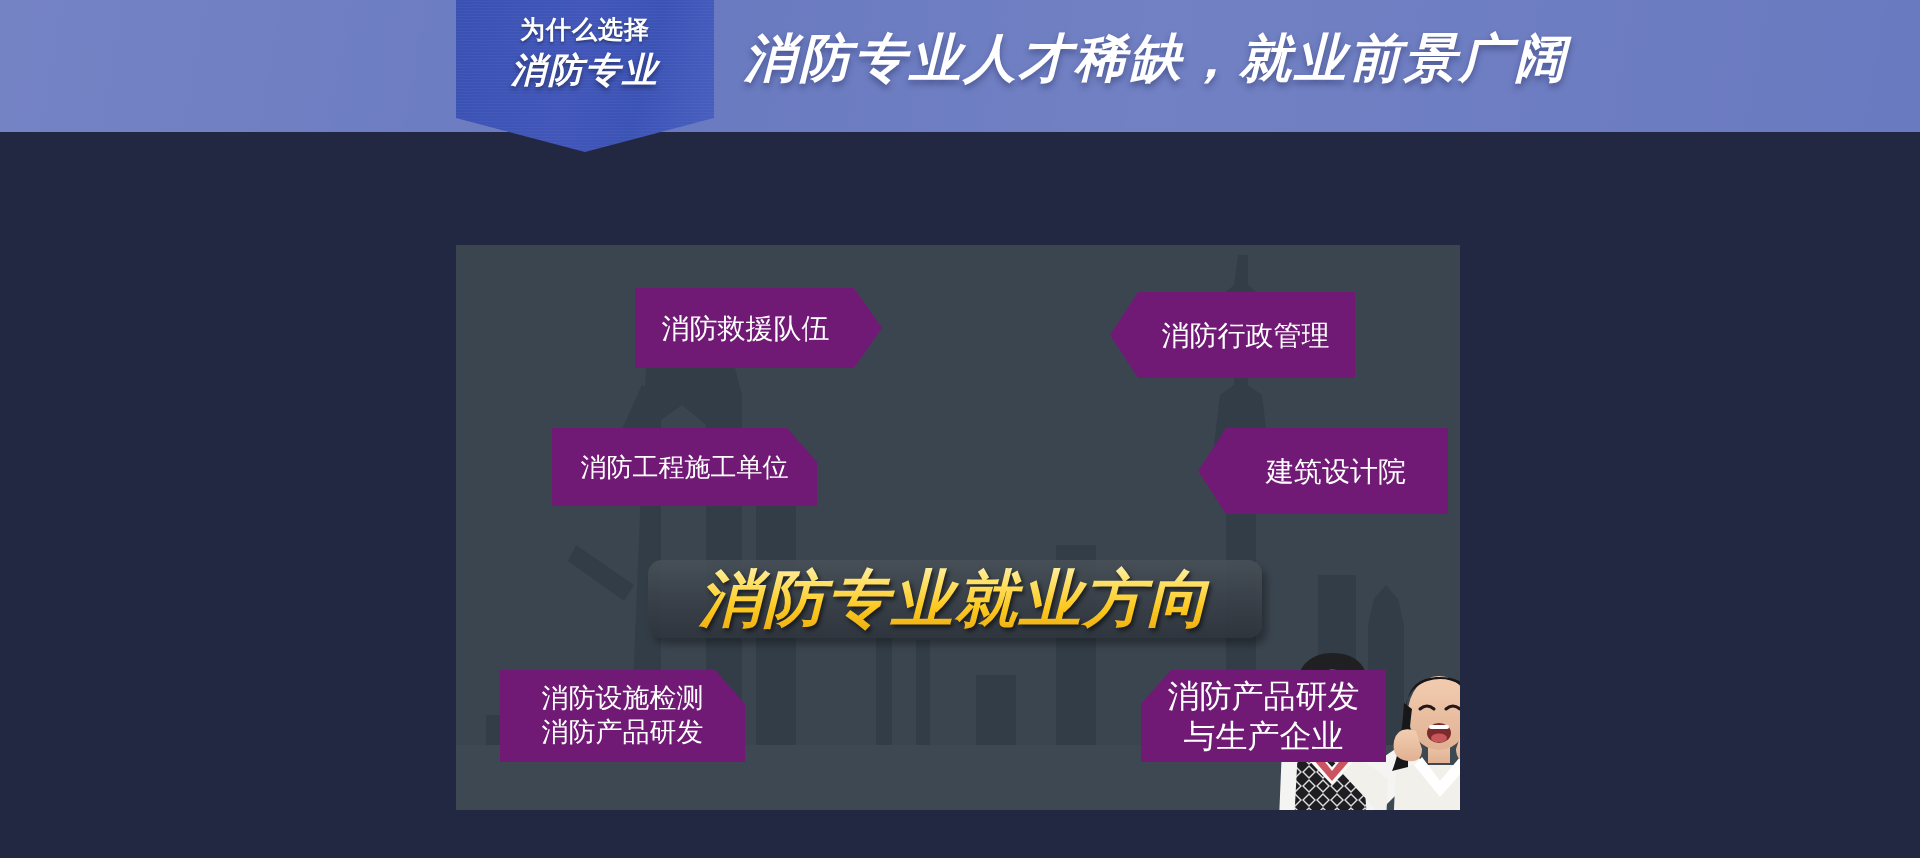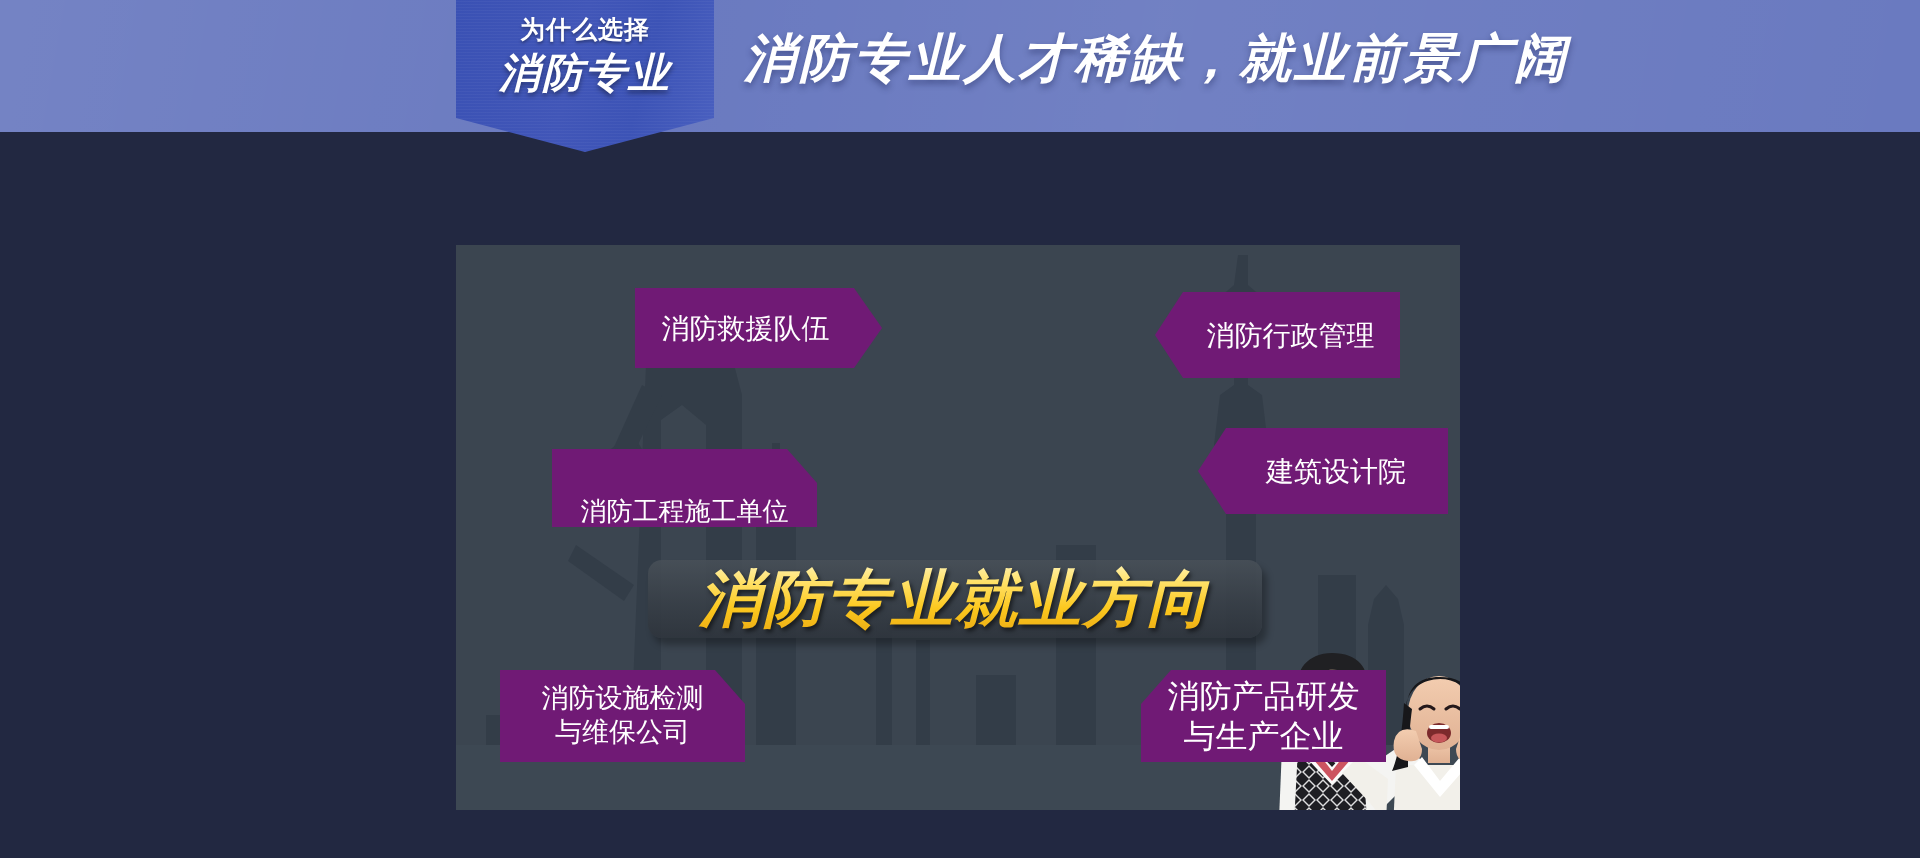--- a/index.html
+++ b/index.html
@@ -29,21 +29,21 @@
   .badge::after{
     content:"";position:absolute;inset:0;
     background:repeating-linear-gradient(0deg,rgba(255,255,255,.035) 0 1px,transparent 1px 3px);
     pointer-events:none;
   }
   .badge-sub{
     color:#ffffff;font-size:25px;font-weight:bold;letter-spacing:1px;
     text-shadow:0 2px 3px rgba(0,0,0,.35);line-height:1.2;position:relative;z-index:2;
   }
   .badge-main{
-    color:#ffffff;font-size:41px;font-weight:bold;letter-spacing:2px;
+    color:#ffffff;font-size:35px;font-weight:bold;letter-spacing:2px;
     text-shadow:0 3px 5px rgba(0,0,0,.4);line-height:1.25;margin-top:4px;
     position:relative;z-index:2;font-style:italic;
   }
   .header-title{
     position:absolute;left:744px;top:24px;
     color:#ffffff;font-size:52px;font-weight:bold;letter-spacing:3px;
     text-shadow:0 4px 6px rgba(30,40,90,.45);
     white-space:nowrap;font-style:italic;
   }
   
@@ -76,22 +76,22 @@
   }
   
   .chip.clip-tr{
     clip-path:polygon(0 0, calc(100% - 30px) 0, 100% 34px, 100% 100%, 0 100%);
   }
   
   .chip.clip-tl{
     clip-path:polygon(30px 0, 100% 0, 100% 100%, 0 100%, 0 34px);
   }
   #chip-rescue      {left:635px;top:288px;width:247px;height:80px;font-size:28px;}
-  #chip-admin       {left:1155px;top:292px;width:245px;height:86px;font-size:28px;}
-  #chip-engineering {left:552px;top:449px;width:265px;height:78px;font-size:26px;align-items:flex-end;}
+  #chip-admin       {left:1110px;top:292px;width:245px;height:86px;font-size:28px;}
+  #chip-engineering {left:552px;top:428px;width:265px;height:78px;font-size:26px;}
   #chip-design      {left:1198px;top:428px;width:250px;height:86px;font-size:28px;}
   #chip-inspection  {left:500px;top:670px;width:245px;height:92px;font-size:27px;}
   #chip-product     {left:1141px;top:670px;width:245px;height:92px;font-size:32px;}
   
   .banner{
     position:absolute;left:648px;top:560px;width:614px;height:78px;
     background:linear-gradient(180deg,rgba(72,80,88,.88) 0%,rgba(56,63,71,.88) 55%,rgba(46,52,60,.9) 100%);
     border-radius:14px;
     box-shadow:5px 7px 7px rgba(0,0,0,.3);
   }
@@ -252,21 +252,21 @@
 <div class="chip clip-tr" id="chip-engineering">
   <span>消防工程施工单位</span>
 </div>
 
 <div class="chip left-point" id="chip-design">
   <span>建筑设计院</span>
 </div>
 
 <div class="chip clip-tr" id="chip-inspection">
   <span>消防设施检测
-与维保公司</span>
+消防产品研发</span>
 </div>
 
 <div class="chip clip-tl" id="chip-product">
   <span>消防产品研发
 与生产企业</span>
 </div>
 
 <div class="banner"></div>
 <div class="banner-text">消防专业就业方向</div>
 

